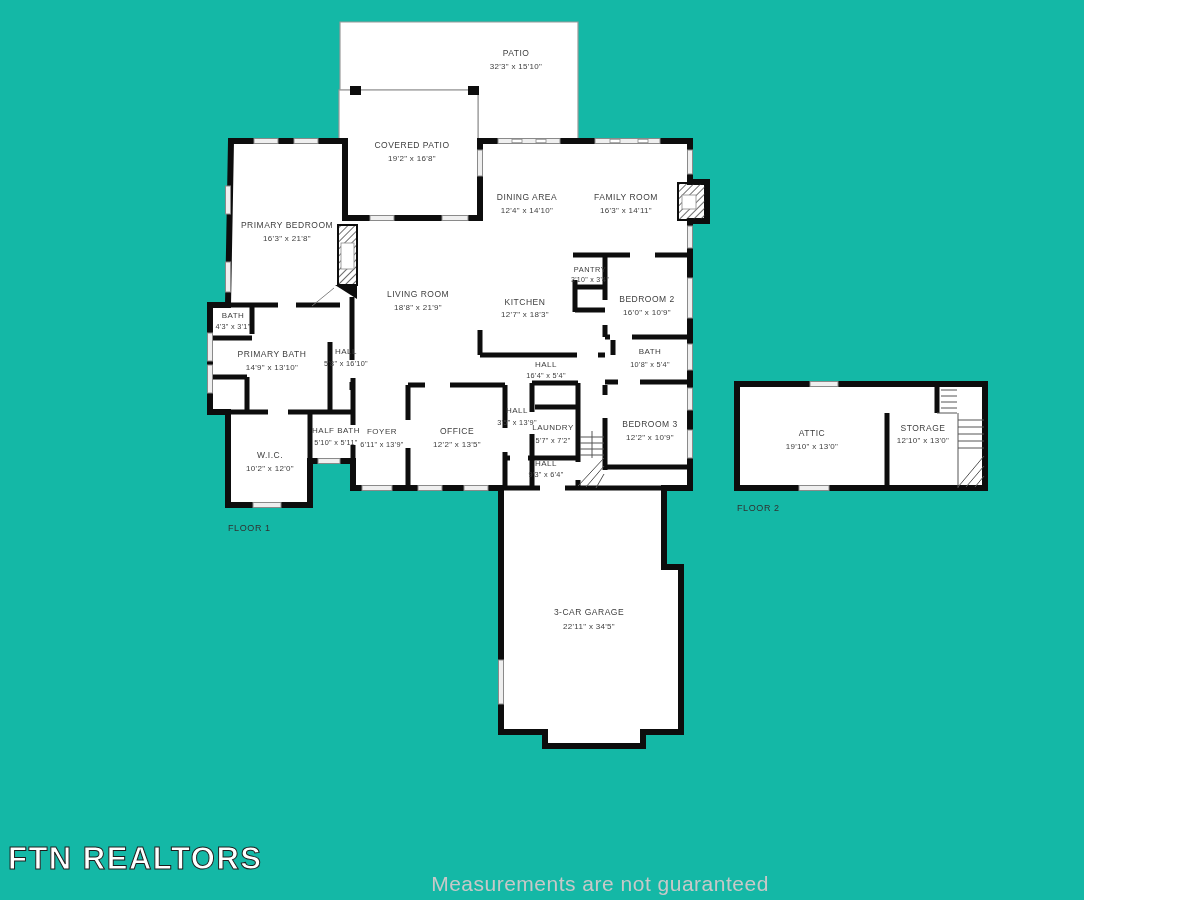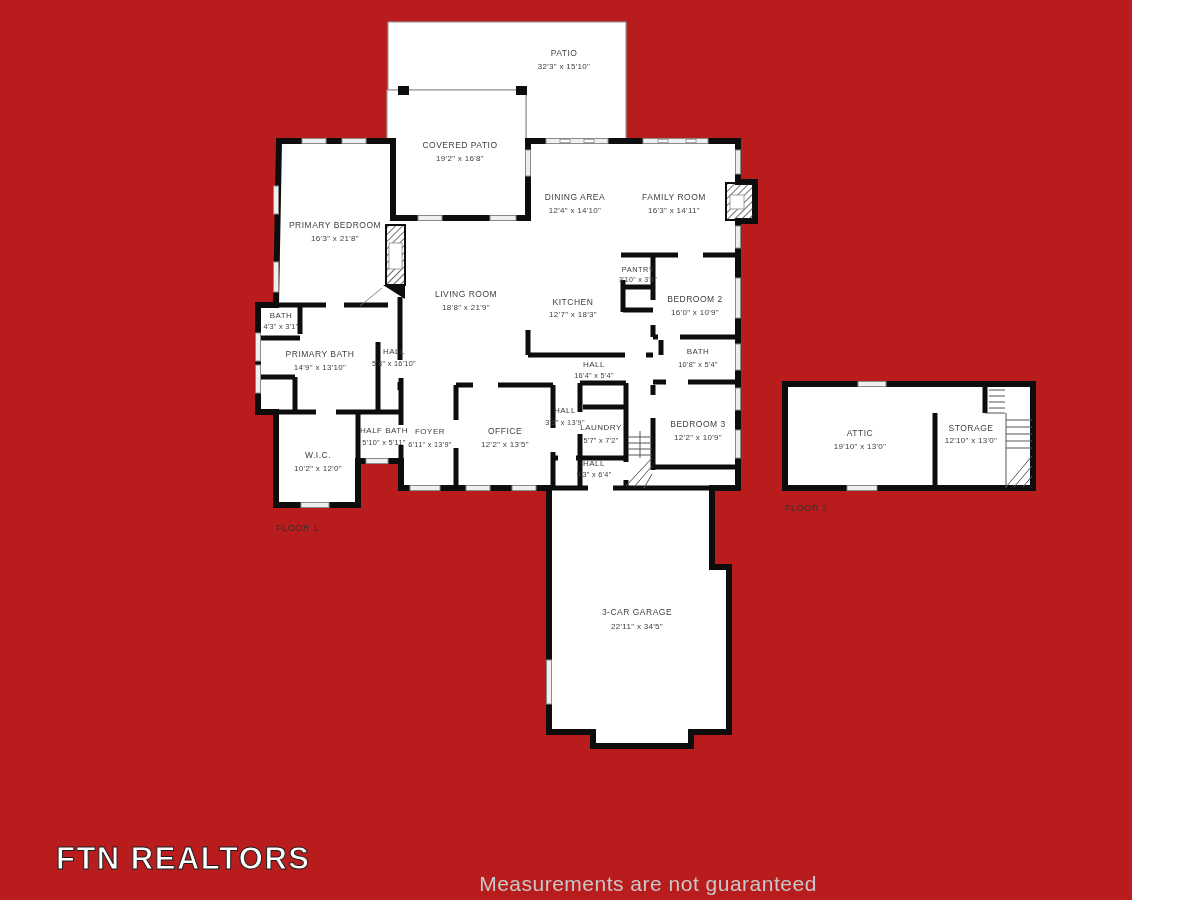--- a/index.html
+++ b/index.html
@@ -1,17 +1,17 @@
 <!DOCTYPE html>
 <html><head>
 <meta charset="utf-8">
 <style>
   html,body{margin:0;padding:0;background:#ffffff;}
-  .page{width:1084px;height:900px;position:relative;background:#b91c1c;overflow:hidden;
-        font-family:"Liberation Sans", sans-serif;padding-left:48px;}
+  .page{width:1084px;height:900px;position:relative;background:#14b8a6;overflow:hidden;
+        font-family:"Liberation Sans", sans-serif;}
   svg{display:block;}
   .room-name{font-family:"Liberation Sans",sans-serif;font-size:8.5px;fill:#3d3d3d;letter-spacing:.5px;}
   .room-dims{font-family:"Liberation Sans",sans-serif;font-size:8px;fill:#3d3d3d;letter-spacing:.3px;}
   .room-name.sm{font-size:8px;}
   .room-dims.sm{font-size:7.3px;}
   .room-name.xs{font-size:7.4px;}
   .room-dims.xs{font-size:7px;}
   .floor-label{font-family:"Liberation Sans",sans-serif;font-size:9px;fill:#303030;letter-spacing:.6px;}
   .brand{font-family:"Liberation Sans",sans-serif;font-size:31px;font-weight:700;
          fill:#ffffff;stroke:#1c1c1c;stroke-width:1;letter-spacing:1.5px;}

